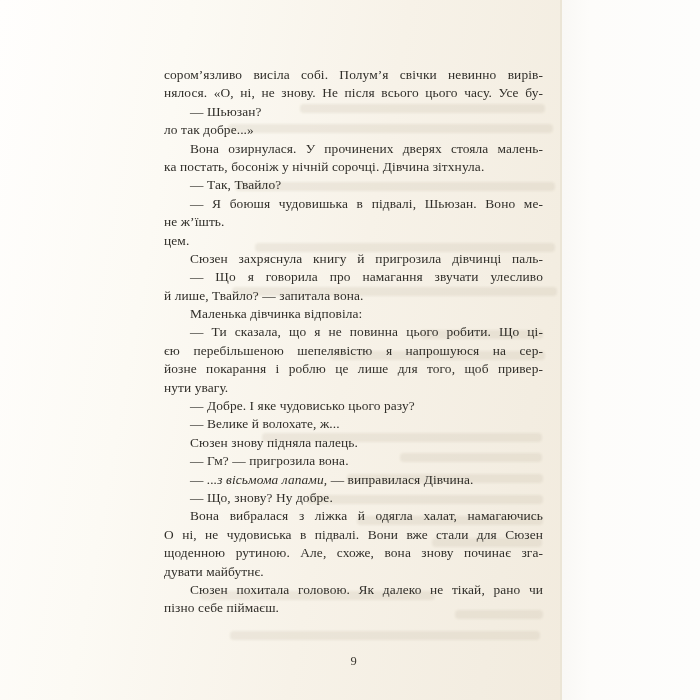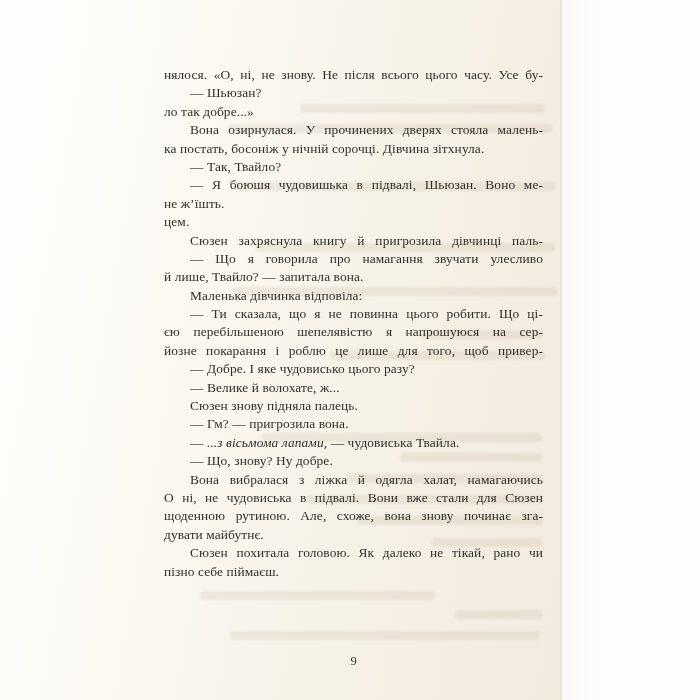--- a/index.html
+++ b/index.html
@@ -100,41 +100,43 @@
     <div class="sm" style="left:400px; top:453px; width:142px;"></div>
     <div class="sm" style="left:347px; top:474px; width:196px;"></div>
     <div class="sm" style="left:307px; top:495px; width:236px;"></div>
     <div class="sm" style="left:357px; top:516px; width:186px;"></div>
     <div class="sm" style="left:432px; top:538px; width:110px;"></div>
     <div class="sm" style="left:200px; top:591px; width:235px;"></div>
     <div class="sm" style="left:455px; top:610px; width:88px;"></div>
     <div class="sm" style="left:230px; top:631px; width:310px;"></div>
 
     <div class="text-block" id="text-block">
+        <div class="line j"><span>сором’язливо висіла собі. Полум’я свічки невинно вирів-</span></div>
         <div class="line j"><span>нялося. «О, ні, не знову. Не після всього цього часу. Усе бу-</span></div>
         <div class="line ind"><span>— Шьюзан?</span></div>
         <div class="line"><span>ло так добре...»</span></div>
         <div class="line j ind"><span>Вона озирнулася. У прочинених дверях стояла малень-</span></div>
         <div class="line"><span>ка постать, босоніж у нічній сорочці. Дівчина зітхнула.</span></div>
         <div class="line ind"><span>— Так, Твайло?</span></div>
         <div class="line j ind"><span>— Я боюшя чудовишька в підвалі, Шьюзан. Воно ме-</span></div>
         <div class="line"><span>не ж’їшть.</span></div>
         <div class="line"><span>цем.</span></div>
         <div class="line j ind"><span>Сюзен захряснула книгу й пригрозила дівчинці паль-</span></div>
         <div class="line j ind"><span>— Що я говорила про намагання звучати улесливо</span></div>
         <div class="line"><span>й лише, Твайло? — запитала вона.</span></div>
         <div class="line ind"><span>Маленька дівчинка відповіла:</span></div>
         <div class="line j ind"><span>— Ти сказала, що я не повинна цього робити. Що ці-</span></div>
         <div class="line j"><span>єю перебільшеною шепелявістю я напрошуюся на сер-</span></div>
         <div class="line j"><span>йозне покарання і роблю це лише для того, щоб привер-</span></div>
+        <div class="line"><span>нути увагу.</span></div>
         <div class="line ind"><span>— Добре. І яке чудовисько цього разу?</span></div>
         <div class="line ind"><span>— Велике й волохате, ж...</span></div>
         <div class="line ind"><span>Сюзен знову підняла палець.</span></div>
         <div class="line ind"><span>— Гм? — пригрозила вона.</span></div>
-        <div class="line ind"><span>— </span><i>...з вісьмома лапами,</i><span> — чудовиська Твайла.</span></div>
+        <div class="line ind"><span>— </span><i>...з вісьмома лапами,</i><span> — виправилася Дівчина.</span></div>
         <div class="line ind"><span>— Що, знову? Ну добре.</span></div>
         <div class="line j ind"><span>Вона вибралася з ліжка й одягла халат, намагаючись</span></div>
         <div class="line j"><span>О ні, не чудовиська в підвалі. Вони вже стали для Сюзен</span></div>
         <div class="line j"><span>щоденною рутиною. Але, схоже, вона знову починає зга-</span></div>
         <div class="line"><span>дувати майбутнє.</span></div>
         <div class="line j ind"><span>Сюзен похитала головою. Як далеко не тікай, рано чи</span></div>
         <div class="line"><span>пізно себе піймаєш.</span></div>
       </div>
 
     <div class="folio">9</div>

